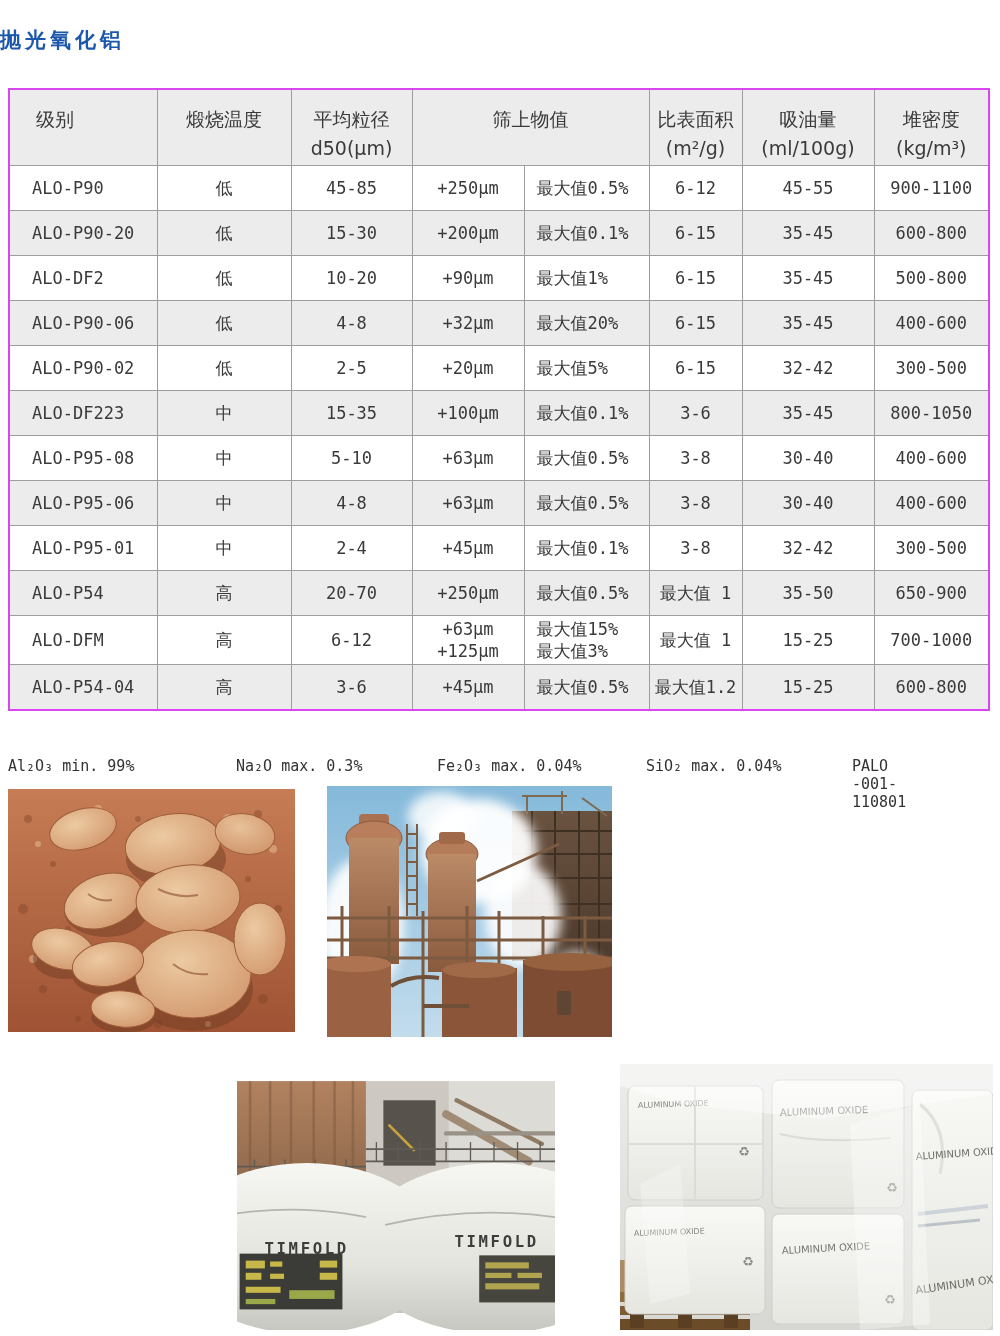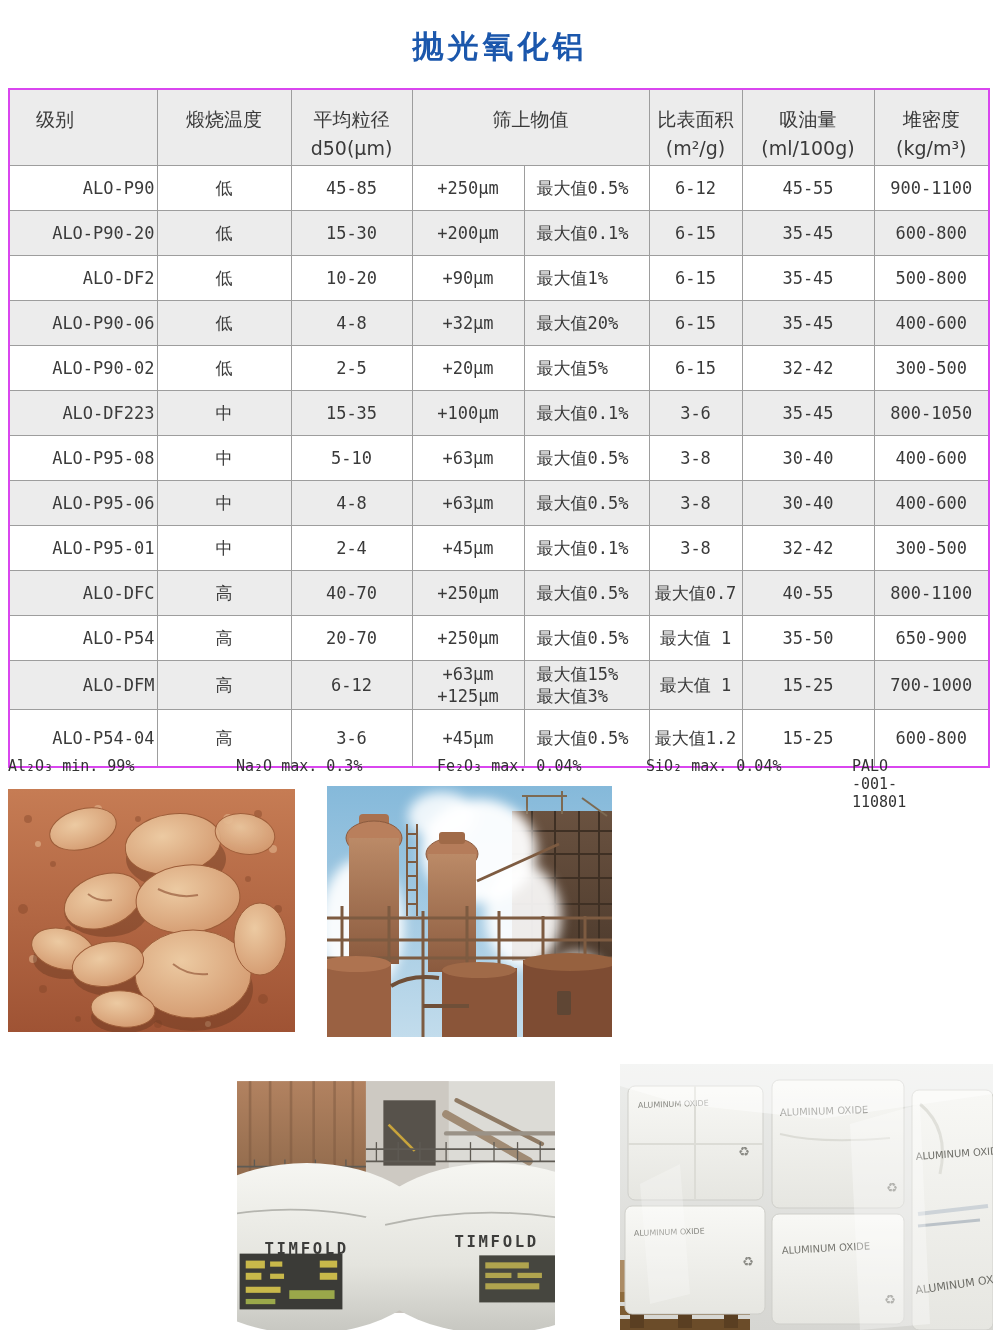--- a/index.html
+++ b/index.html
@@ -1,31 +1,31 @@
 <!DOCTYPE html>
 <html><head>
 <meta charset="utf-8">
 <style>
   html,body{margin:0;padding:0;background:#fff;}
   .page{position:relative;width:1000px;height:1336px;background:#ffffff;overflow:hidden;
         font-family:"DejaVu Sans",sans-serif;color:#3a3a3a;}
-  .title{position:absolute;top:26px;left:0;width:100%;text-align:center;
-         font-size:31px;font-weight:bold;color:#1b57ac;letter-spacing:4px;}
+  .title{position:absolute;top:26px;left:0;width:100%;text-align:left;
+         font-size:21px;font-weight:bold;color:#1b57ac;letter-spacing:4px;}
   table.spec{position:absolute;left:8px;top:88px;width:982px;border-collapse:collapse;
              table-layout:fixed;border:2px solid #d946ef;}
   table.spec th,table.spec td{border:1px solid #9d9d9d;white-space:pre-line;}
   thead th{background:#ececec;font-size:19px;font-weight:normal;vertical-align:top;
            padding-top:15px;line-height:1.55;text-align:center;color:#3a3a3a;}
   th.h-grade{text-align:left;padding-left:26px;}
   tbody td{font-size:17px;text-align:center;height:40px;padding:2px;line-height:1.3;
            font-family:"DejaVu Sans Mono","DejaVu Sans",sans-serif;color:#3a3a3a;}
   tbody tr:nth-child(odd){background:#ffffff;}
   tbody tr:nth-child(even){background:#ececec;}
   tbody tr:nth-child(13){height:57px;}
-  td.cell-grade{text-align:right;padding-left:22px;margin-left:24px;}
+  td.cell-grade{text-align:left;padding-left:22px;margin-left:24px;}
   td.cell-sieve{text-align:left;padding-left:12px;}
   .footnote{position:absolute;top:757px;left:0;width:844px;height:22px;font-size:15px;
             font-family:"DejaVu Sans Mono","DejaVu Sans",sans-serif;color:#333;}
   .footnote span{position:absolute;top:0;}
   .fn-0{left:8px;} .fn-1{left:236px;} .fn-2{left:431px;margin-left:6px;} .fn-3{left:646px;} .fn-4{left:852px;}
   .photo{position:absolute;overflow:hidden;}
   .photo svg{display:block;width:100%;height:100%;}
   .photo1{left:8px;top:789px;width:287px;height:243px;}
   .photo2{left:327px;top:786px;width:285px;height:251px;}
   .photo3{left:237px;top:1064px;width:318px;height:266px;}
@@ -149,30 +149,20 @@
           <td class="cell-grade">ALO-P95-01</td>
           <td>中</td>
           <td>2-4</td>
           <td>+45μm</td>
           <td class="cell-sieve">最大值0.1%</td>
           <td>3-8</td>
           <td>32-42</td>
           <td>300-500</td>
         </tr>
         <tr>
-          <td class="cell-grade">ALO-DFC</td>
-          <td>高</td>
-          <td>40-70</td>
-          <td>+250μm</td>
-          <td class="cell-sieve">最大值0.5%</td>
-          <td>最大值0.7</td>
-          <td>40-55</td>
-          <td>800-1100</td>
-        </tr>
-        <tr>
           <td class="cell-grade">ALO-P54</td>
           <td>高</td>
           <td>20-70</td>
           <td>+250μm</td>
           <td class="cell-sieve">最大值0.5%</td>
           <td>最大值 1</td>
           <td>35-50</td>
           <td>650-900</td>
         </tr>
         <tr>

